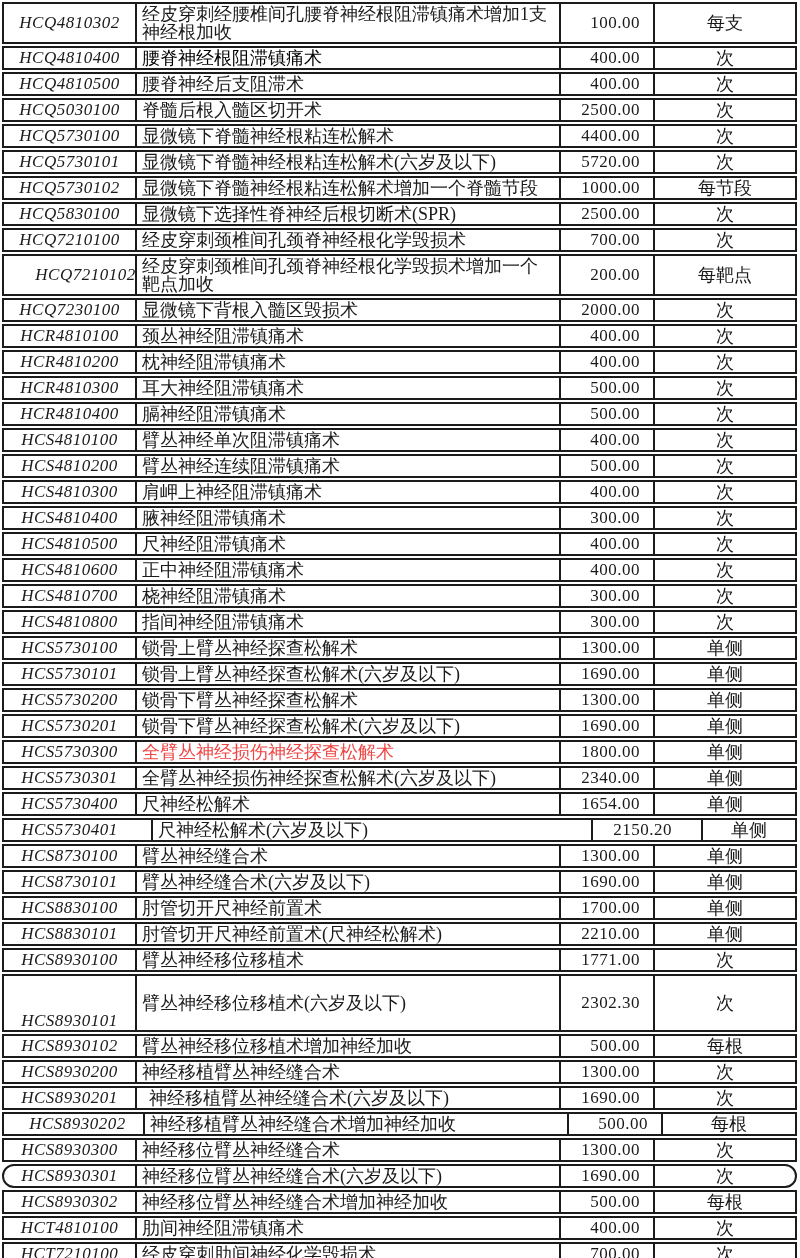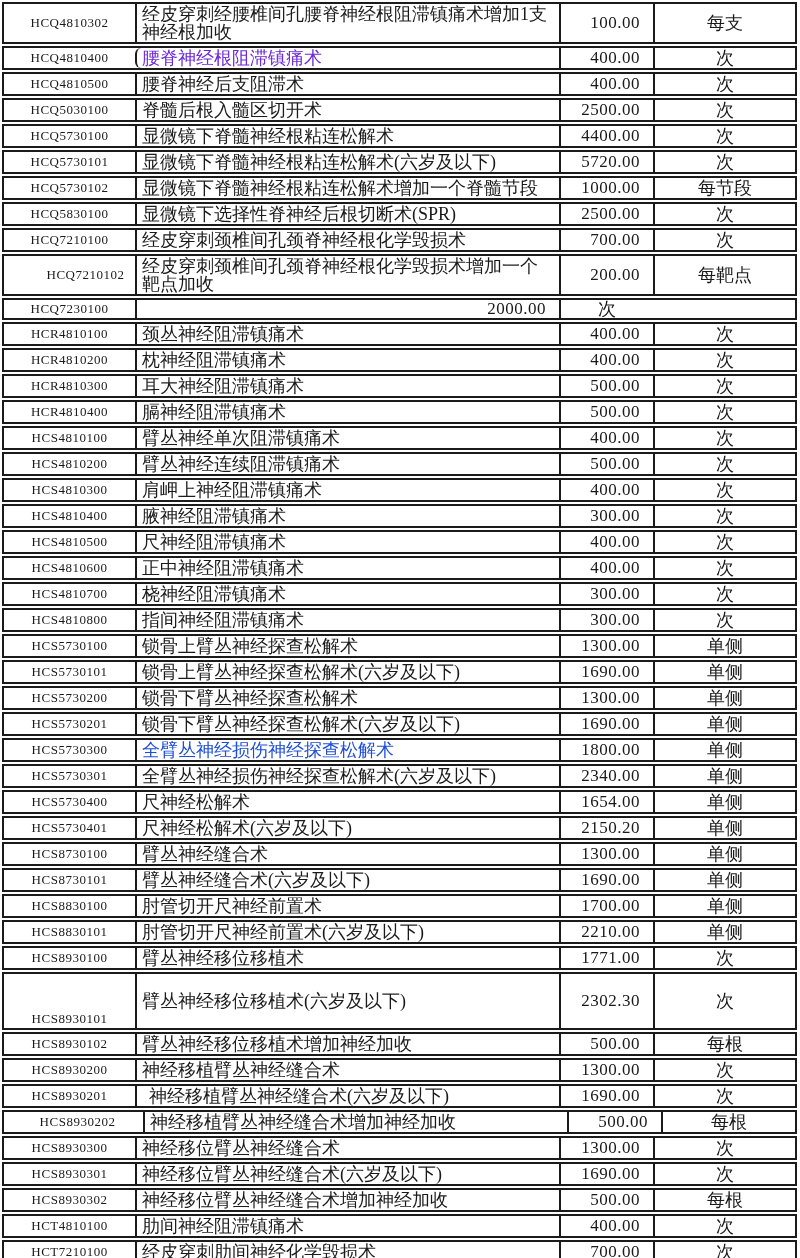--- a/index.html
+++ b/index.html
@@ -31,22 +31,23 @@
     align-items: center;
     min-height: 17.5px;
     font-size: 18px;
     line-height: 18px;
     color: #1a1a1a;
     overflow: hidden;
   }
   .cell:not(:first-child) { border-left: 2px solid #1b1b1b; }
   .code {
     justify-content: center;
-    font-size: 13px;
+    font-size: 17px;
     letter-spacing: 0.5px;
+    font-style: italic;
   }
   .name {
     justify-content: flex-start;
     padding: 1px 4px 1px 5px;
     text-align: left;
   }
   .price {
     justify-content: flex-end;
     padding-right: 13px;
     font-size: 17px;
@@ -60,21 +61,21 @@
 <div class="table" id="price-table">
   <div class="row" style="border-color: rgb(27, 27, 27);">
     <div class="cell code" style="color: rgb(26, 26, 26);">HCQ4810302</div>
     <div class="cell name" style="border-color: rgb(27, 27, 27); color: rgb(26, 26, 26);">经皮穿刺经腰椎间孔腰脊神经根阻滞镇痛术增加1支神经根加收</div>
     <div class="cell price" style="border-color: rgb(27, 27, 27); color: rgb(26, 26, 26);">100.00</div>
     <div class="cell unit" style="border-color: rgb(27, 27, 27); color: rgb(26, 26, 26);">每支</div>
   </div>
 
   <div class="row" style="border-color: rgb(27, 27, 27);">
     <div class="cell code" style="color: rgb(26, 26, 26);">HCQ4810400</div>
-    <div class="cell name" style="border-color: rgb(27, 27, 27); color: #6d28d9; border-radius: 6px;">腰脊神经根阻滞镇痛术</div>
+    <div class="cell name" style="border-color: rgb(27, 27, 27); color: #000000;">腰脊神经根阻滞镇痛术</div>
     <div class="cell price" style="border-color: rgb(27, 27, 27); color: rgb(26, 26, 26);">400.00</div>
     <div class="cell unit" style="border-color: rgb(27, 27, 27); color: rgb(26, 26, 26);">次</div>
   </div>
 
   <div class="row" style="border-color: rgb(27, 27, 27);">
     <div class="cell code" style="color: rgb(26, 26, 26);">HCQ4810500</div>
     <div class="cell name" style="border-color: rgb(27, 27, 27); color: rgb(26, 26, 26);">腰脊神经后支阻滞术</div>
     <div class="cell price" style="border-color: rgb(27, 27, 27); color: rgb(26, 26, 26);">400.00</div>
     <div class="cell unit" style="border-color: rgb(27, 27, 27); color: rgb(26, 26, 26);">次</div>
   </div>
@@ -123,20 +124,21 @@
 
   <div class="row" style="border-color: rgb(27, 27, 27);">
     <div class="cell code" style="color: rgb(26, 26, 26); padding-left: 32px;">HCQ7210102</div>
     <div class="cell name" style="border-color: rgb(27, 27, 27); color: rgb(26, 26, 26);">经皮穿刺颈椎间孔颈脊神经根化学毁损术增加一个靶点加收</div>
     <div class="cell price" style="border-color: rgb(27, 27, 27); color: rgb(26, 26, 26);">200.00</div>
     <div class="cell unit" style="border-color: rgb(27, 27, 27); color: rgb(26, 26, 26);">每靶点</div>
   </div>
 
   <div class="row" style="border-color: rgb(27, 27, 27);">
     <div class="cell code" style="color: rgb(26, 26, 26);">HCQ7230100</div>
+    <div class="cell name" style="border-color: rgb(27, 27, 27); color: rgb(26, 26, 26);">显微镜下背根入髓区毁损术</div>
     <div class="cell price" style="border-color: rgb(27, 27, 27); color: rgb(26, 26, 26);">2000.00</div>
     <div class="cell unit" style="border-color: rgb(27, 27, 27); color: rgb(26, 26, 26);">次</div>
   </div>
 
   <div class="row" style="border-color: rgb(27, 27, 27);">
     <div class="cell code" style="color: rgb(26, 26, 26);">HCR4810100</div>
     <div class="cell name" style="border-color: rgb(27, 27, 27); color: rgb(26, 26, 26);">颈丛神经阻滞镇痛术</div>
     <div class="cell price" style="border-color: rgb(27, 27, 27); color: rgb(26, 26, 26);">400.00</div>
     <div class="cell unit" style="border-color: rgb(27, 27, 27); color: rgb(26, 26, 26);">次</div>
   </div>
@@ -241,40 +243,40 @@
 
   <div class="row" style="border-color: rgb(27, 27, 27);">
     <div class="cell code" style="color: rgb(26, 26, 26);">HCS5730201</div>
     <div class="cell name" style="border-color: rgb(27, 27, 27); color: rgb(26, 26, 26);">锁骨下臂丛神经探查松解术(六岁及以下)</div>
     <div class="cell price" style="border-color: rgb(27, 27, 27); color: rgb(26, 26, 26);">1690.00</div>
     <div class="cell unit" style="border-color: rgb(27, 27, 27); color: rgb(26, 26, 26);">单侧</div>
   </div>
 
   <div class="row" style="border-color: rgb(27, 27, 27);">
     <div class="cell code" style="color: rgb(26, 26, 26);">HCS5730300</div>
-    <div class="cell name" style="border-color: rgb(27, 27, 27); color: #1d4ed8; font-family: Liberation Serif, serif;">全臂丛神经损伤神经探查松解术</div>
+    <div class="cell name" style="border-color: rgb(27, 27, 27); color: #ef4444; font-family: Liberation Serif, serif;">全臂丛神经损伤神经探查松解术</div>
     <div class="cell price" style="border-color: rgb(27, 27, 27); color: rgb(26, 26, 26);">1800.00</div>
     <div class="cell unit" style="border-color: rgb(27, 27, 27); color: rgb(26, 26, 26);">单侧</div>
   </div>
 
   <div class="row" style="border-color: rgb(27, 27, 27);">
     <div class="cell code" style="color: rgb(26, 26, 26);">HCS5730301</div>
     <div class="cell name" style="border-color: rgb(27, 27, 27); color: rgb(26, 26, 26);">全臂丛神经损伤神经探查松解术(六岁及以下)</div>
     <div class="cell price" style="border-color: rgb(27, 27, 27); color: rgb(26, 26, 26);">2340.00</div>
     <div class="cell unit" style="border-color: rgb(27, 27, 27); color: rgb(26, 26, 26);">单侧</div>
   </div>
 
   <div class="row" style="border-color: rgb(27, 27, 27);">
     <div class="cell code" style="color: rgb(26, 26, 26);">HCS5730400</div>
     <div class="cell name" style="border-color: rgb(27, 27, 27); color: rgb(26, 26, 26);">尺神经松解术</div>
     <div class="cell price" style="border-color: rgb(27, 27, 27); color: rgb(26, 26, 26);">1654.00</div>
     <div class="cell unit" style="border-color: rgb(27, 27, 27); color: rgb(26, 26, 26);">单侧</div>
   </div>
 
-  <div class="row" style="border-color: rgb(27, 27, 27);">
+  <div class="row" style="border-color: rgb(27, 27, 27); gap: 16px;">
     <div class="cell code" style="color: rgb(26, 26, 26);">HCS5730401</div>
     <div class="cell name" style="border-color: rgb(27, 27, 27); color: rgb(26, 26, 26);">尺神经松解术(六岁及以下)</div>
     <div class="cell price" style="border-color: rgb(27, 27, 27); color: rgb(26, 26, 26);">2150.20</div>
     <div class="cell unit" style="border-color: rgb(27, 27, 27); color: rgb(26, 26, 26);">单侧</div>
   </div>
 
   <div class="row" style="border-color: rgb(27, 27, 27);">
     <div class="cell code" style="color: rgb(26, 26, 26);">HCS8730100</div>
     <div class="cell name" style="border-color: rgb(27, 27, 27); color: rgb(26, 26, 26);">臂丛神经缝合术</div>
     <div class="cell price" style="border-color: rgb(27, 27, 27); color: rgb(26, 26, 26);">1300.00</div>
@@ -290,21 +292,21 @@
 
   <div class="row" style="border-color: rgb(27, 27, 27);">
     <div class="cell code" style="color: rgb(26, 26, 26);">HCS8830100</div>
     <div class="cell name" style="border-color: rgb(27, 27, 27); color: rgb(26, 26, 26);">肘管切开尺神经前置术</div>
     <div class="cell price" style="border-color: rgb(27, 27, 27); color: rgb(26, 26, 26);">1700.00</div>
     <div class="cell unit" style="border-color: rgb(27, 27, 27); color: rgb(26, 26, 26);">单侧</div>
   </div>
 
   <div class="row" style="border-color: rgb(27, 27, 27);">
     <div class="cell code" style="color: rgb(26, 26, 26);">HCS8830101</div>
-    <div class="cell name" style="border-color: rgb(27, 27, 27); color: rgb(26, 26, 26);">肘管切开尺神经前置术(六岁及以下)</div>
+    <div class="cell name" style="border-color: rgb(27, 27, 27); color: rgb(26, 26, 26);">肘管切开尺神经前置术(尺神经松解术)</div>
     <div class="cell price" style="border-color: rgb(27, 27, 27); color: rgb(26, 26, 26);">2210.00</div>
     <div class="cell unit" style="border-color: rgb(27, 27, 27); color: rgb(26, 26, 26);">单侧</div>
   </div>
 
   <div class="row" style="border-color: rgb(27, 27, 27);">
     <div class="cell code" style="color: rgb(26, 26, 26);">HCS8930100</div>
     <div class="cell name" style="border-color: rgb(27, 27, 27); color: rgb(26, 26, 26);">臂丛神经移位移植术</div>
     <div class="cell price" style="border-color: rgb(27, 27, 27); color: rgb(26, 26, 26);">1771.00</div>
     <div class="cell unit" style="border-color: rgb(27, 27, 27); color: rgb(26, 26, 26);">次</div>
   </div>
@@ -344,21 +346,21 @@
     <div class="cell unit" style="border-color: rgb(27, 27, 27); color: rgb(26, 26, 26);">每根</div>
   </div>
 
   <div class="row" style="border-color: rgb(27, 27, 27);">
     <div class="cell code" style="color: rgb(26, 26, 26);">HCS8930300</div>
     <div class="cell name" style="border-color: rgb(27, 27, 27); color: rgb(26, 26, 26);">神经移位臂丛神经缝合术</div>
     <div class="cell price" style="border-color: rgb(27, 27, 27); color: rgb(26, 26, 26);">1300.00</div>
     <div class="cell unit" style="border-color: rgb(27, 27, 27); color: rgb(26, 26, 26);">次</div>
   </div>
 
-  <div class="row" style="border-color: rgb(27, 27, 27);">
+  <div class="row" style="border-color: rgb(27, 27, 27); border-radius: 12px;">
     <div class="cell code" style="color: rgb(26, 26, 26);">HCS8930301</div>
     <div class="cell name" style="border-color: rgb(27, 27, 27); color: rgb(26, 26, 26);">神经移位臂丛神经缝合术(六岁及以下)</div>
     <div class="cell price" style="border-color: rgb(27, 27, 27); color: rgb(26, 26, 26);">1690.00</div>
     <div class="cell unit" style="border-color: rgb(27, 27, 27); color: rgb(26, 26, 26);">次</div>
   </div>
 
   <div class="row" style="border-color: rgb(27, 27, 27);">
     <div class="cell code" style="color: rgb(26, 26, 26);">HCS8930302</div>
     <div class="cell name" style="border-color: rgb(27, 27, 27); color: rgb(26, 26, 26);">神经移位臂丛神经缝合术增加神经加收</div>
     <div class="cell price" style="border-color: rgb(27, 27, 27); color: rgb(26, 26, 26);">500.00</div>

